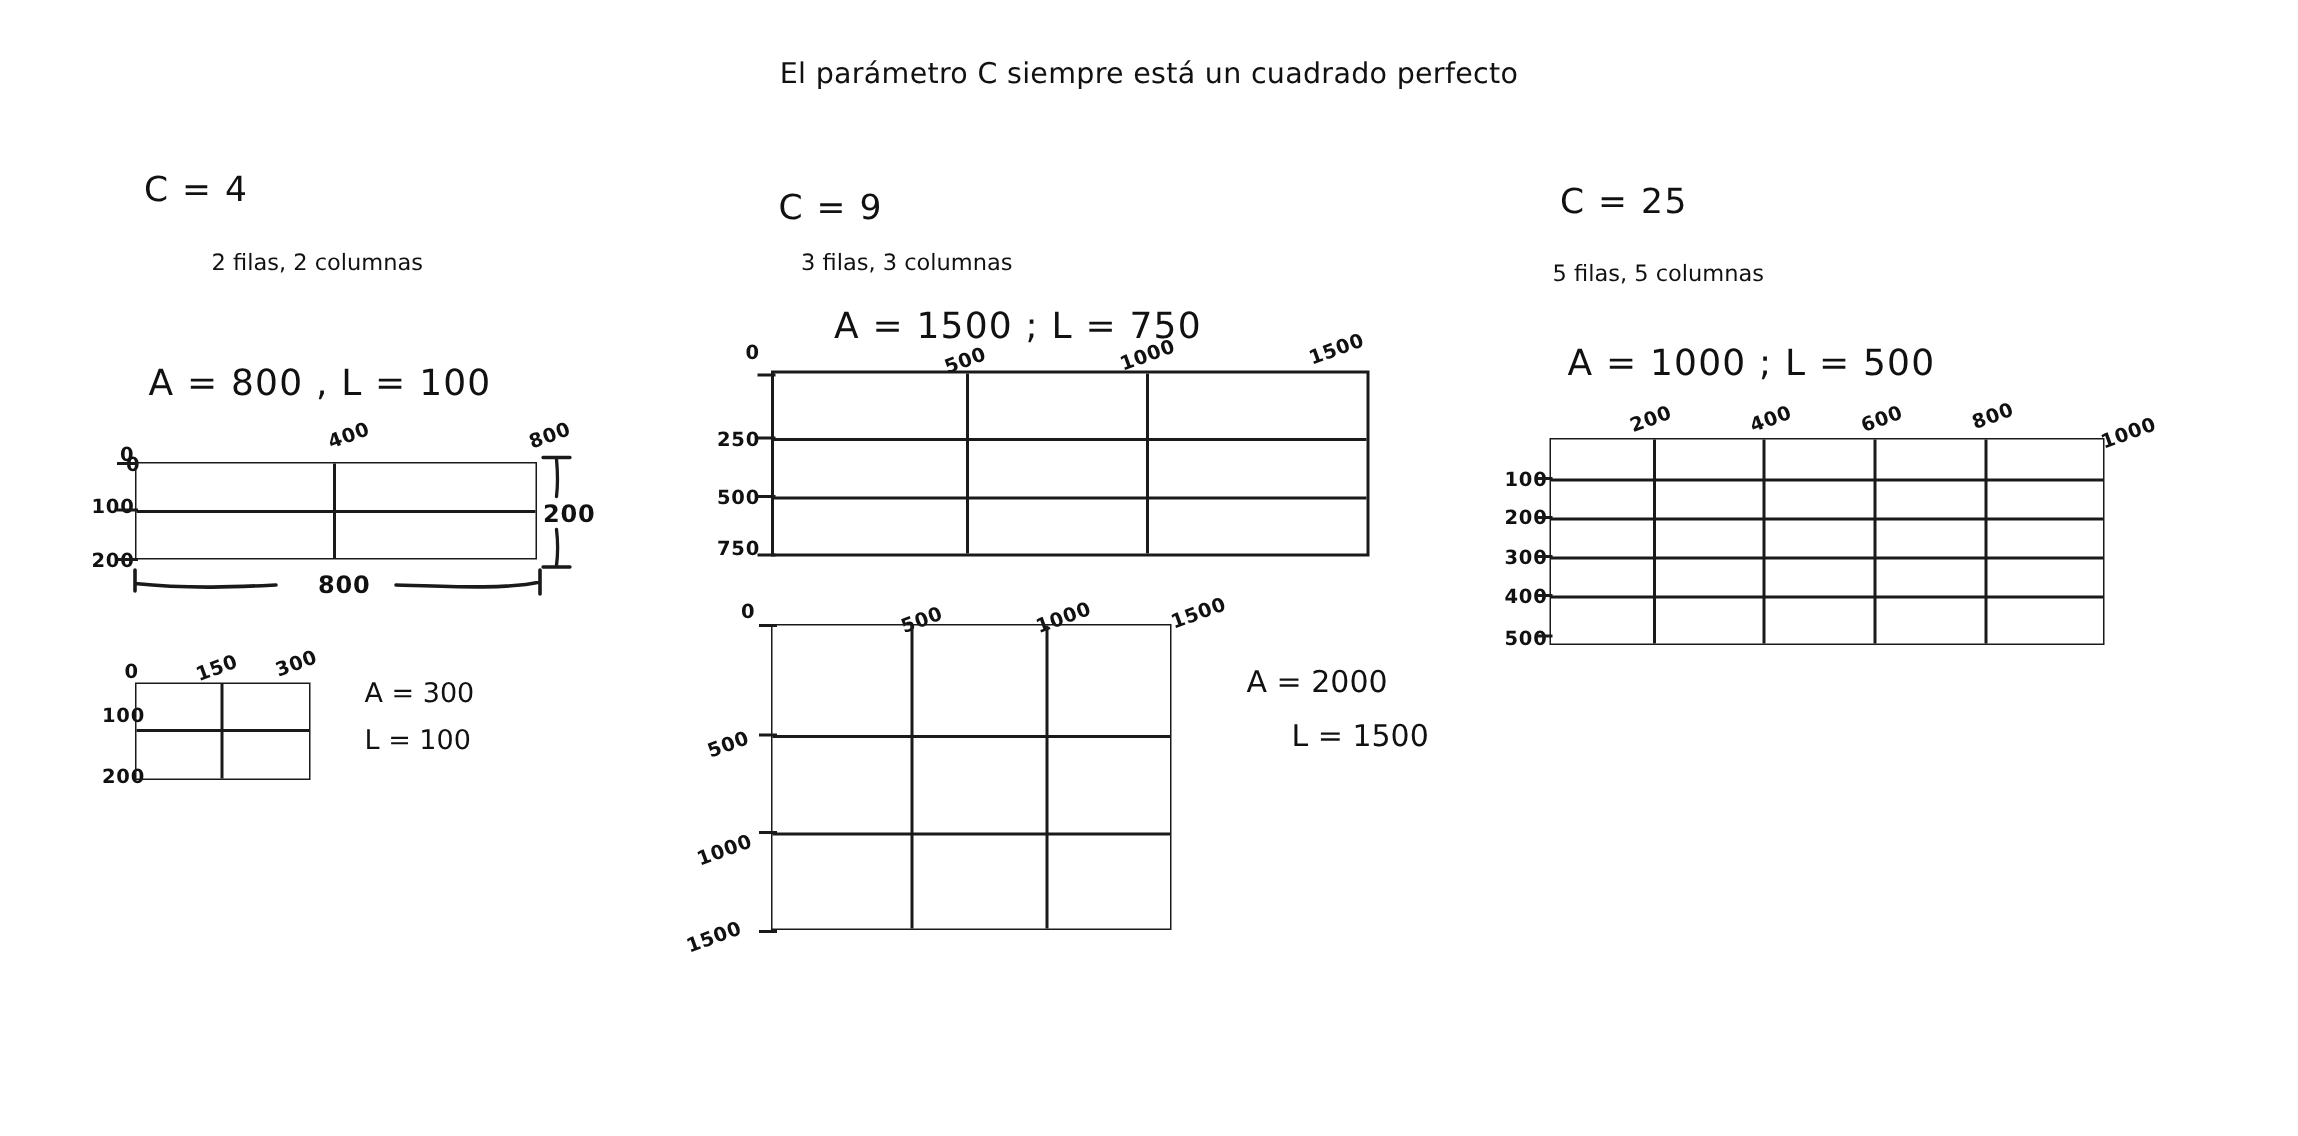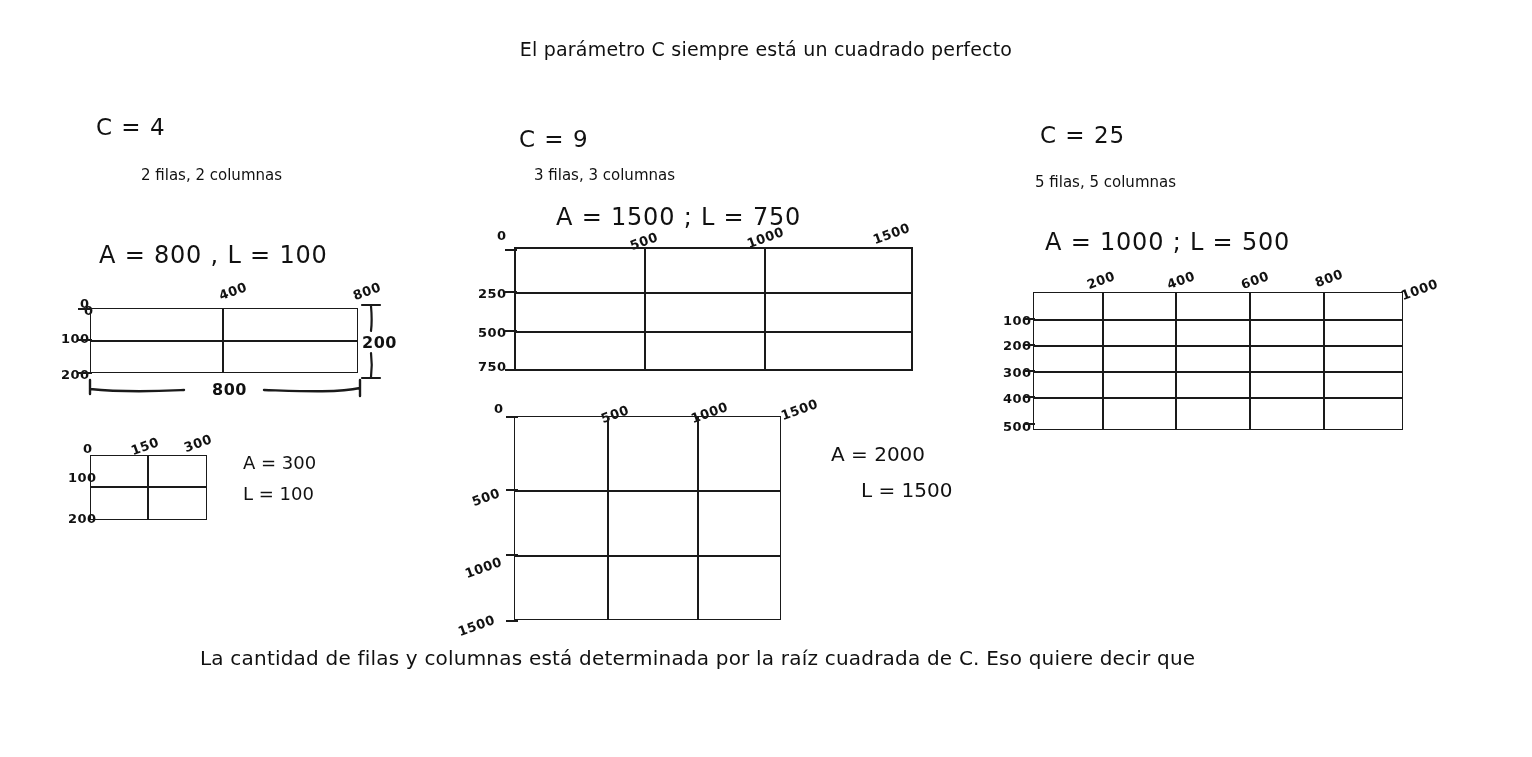--- a/index.html
+++ b/index.html
@@ -208,14 +208,13 @@
   <div class="vline" style="left:141px;"></div>
   <div class="vline" style="left:215px;"></div>
   <div class="vline" style="left:289px;"></div>
   <div class="hline" style="top:26px;"></div>
   <div class="hline" style="top:52px;"></div>
   <div class="hline" style="top:78px;"></div>
   <div class="hline" style="top:104px;"></div>
 </div>
 
 <div class="abs footer">
-  <div>La cantidad de filas y columnas está determinada por la raíz cuadrada de C. Eso quiere decir que</div>
 </div>
 
 </body></html>

